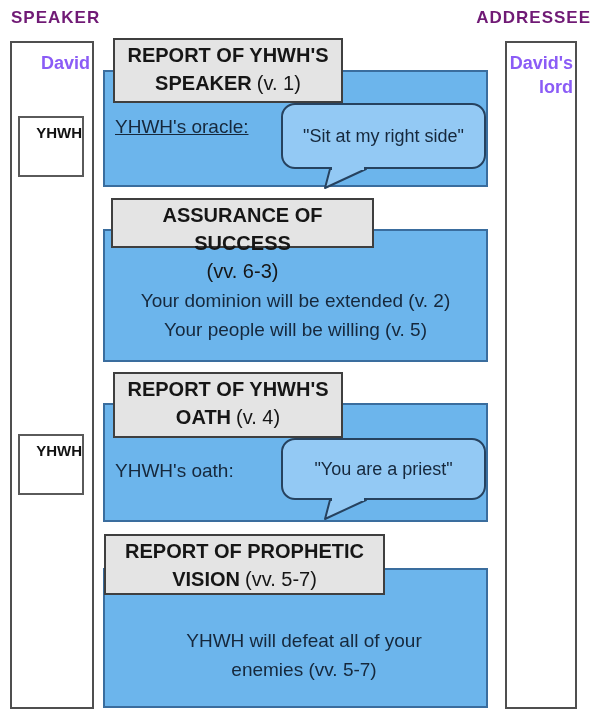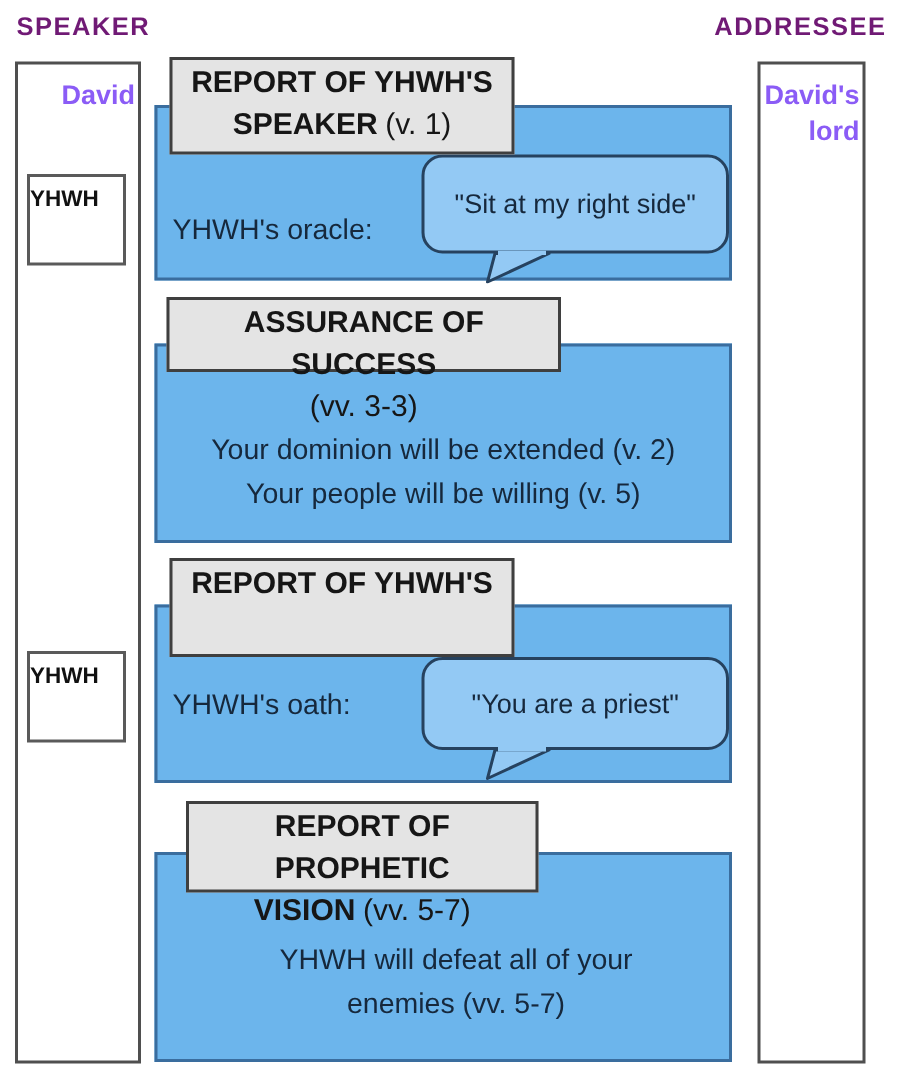--- a/index.html
+++ b/index.html
@@ -15,21 +15,21 @@
     position:absolute;top:41px;height:668px;background:#fff;
     border:2px solid #4f4f4f;box-sizing:border-box;z-index:1;
   }
   .col-title{
     margin-top:8px;text-align:right;font-weight:bold;font-size:18px;
     color:#8b5cf6;line-height:24px;padding:0 2px;
   }
   .yhwh-box{
     position:absolute;left:18px;width:66px;height:61px;background:#fff;
     border:2px solid #5a5a5a;box-sizing:border-box;z-index:2;
-    text-align:left;font-weight:bold;font-size:15px;color:#111;padding-top:6px;
+    text-align:right;font-weight:bold;font-size:15px;color:#111;padding-top:6px;
   }
   .bluebox{
     position:absolute;left:103px;width:385px;background:#6cb5ec;
     border:2px solid #3a6d9e;box-sizing:border-box;z-index:1;
   }
   .hdr{
     position:absolute;background:#e4e4e4;border:2px solid #3f3f3f;
     box-sizing:border-box;z-index:3;text-align:center;font-size:20px;
     color:#161616;line-height:28px;padding-top:1px;
   }
@@ -67,54 +67,55 @@
   </div>
 
   <div class="yhwh-box" style="top:116px;">YHWH</div>
   <div class="yhwh-box" style="top:434px;">YHWH</div>
 
   <div class="bluebox" style="top:70px;height:117px;"></div>
   <div class="hdr" style="left:113px;top:38px;width:230px;height:65px;">
     <div class="l1">REPORT OF YHWH'S</div>
     <div class="l2"><b>SPEAKER</b><span>(v. 1)</span></div>
   </div>
-  <div class="side-label" style="top:143px;">YHWH's oracle:</div>
+  <div class="side-label" style="top:116px;text-decoration:underline;">YHWH's oracle:</div>
   <div class="bubble" style="left:281px;top:103px;width:205px;height:66px;">
     <span>"Sit at my right side"</span>
     <svg class="tail" style="top:62px;" viewBox="0 0 52 22">
       <path d="M13 2 L8 21 L49 2 Z" fill="#93c9f4" stroke="#26425f" stroke-width="2" stroke-linejoin="round"></path>
       <rect x="15" y="0" width="32" height="3" fill="#93c9f4"></rect>
     </svg>
   </div>
 
   <div class="bluebox" style="top:229px;height:133px;"></div>
   <div class="hdr" style="left:111px;top:198px;width:263px;height:50px;">
     <div class="l1">ASSURANCE OF SUCCESS</div>
-    <div class="l2"><b></b><span>(vv. 3-3)</span></div>
+    <div class="l2"><b></b><span>(vv. 6-3)</span></div>
   </div>
   <div class="bodytext" style="top:286px;left:103px;width:385px;">
     <div>Your dominion will be extended (v. 2)</div>
     <div>Your people will be willing (v. 5)</div>
   </div>
 
   <div class="bluebox" style="top:403px;height:119px;"></div>
   <div class="hdr" style="left:113px;top:372px;width:230px;height:66px;">
     <div class="l1">REPORT OF YHWH'S</div>
+    <div class="l2"><b>OATH</b><span>(v. 4)</span></div>
   </div>
   <div class="side-label" style="top:460px;">YHWH's oath:</div>
   <div class="bubble" style="left:281px;top:438px;width:205px;height:62px;">
     <span>"You are a priest"</span>
     <svg class="tail" style="top:58px;" viewBox="0 0 52 22">
       <path d="M13 2 L8 21 L49 2 Z" fill="#93c9f4" stroke="#26425f" stroke-width="2" stroke-linejoin="round"></path>
       <rect x="15" y="0" width="32" height="3" fill="#93c9f4"></rect>
     </svg>
   </div>
 
   <div class="bluebox" style="top:568px;height:140px;"></div>
-  <div class="hdr" style="left:124px;top:534px;width:235px;height:61px;">
+  <div class="hdr" style="left:104px;top:534px;width:281px;height:61px;">
     <div class="l1">REPORT OF PROPHETIC</div>
     <div class="l2"><b>VISION</b><span>(vv. 5-7)</span></div>
   </div>
   <div class="bodytext" style="top:626px;left:103px;width:446px;padding-right:44px;">
     <div>YHWH will defeat all of your</div>
     <div>enemies (vv. 5-7)</div>
   </div>
 
 </div>
 

